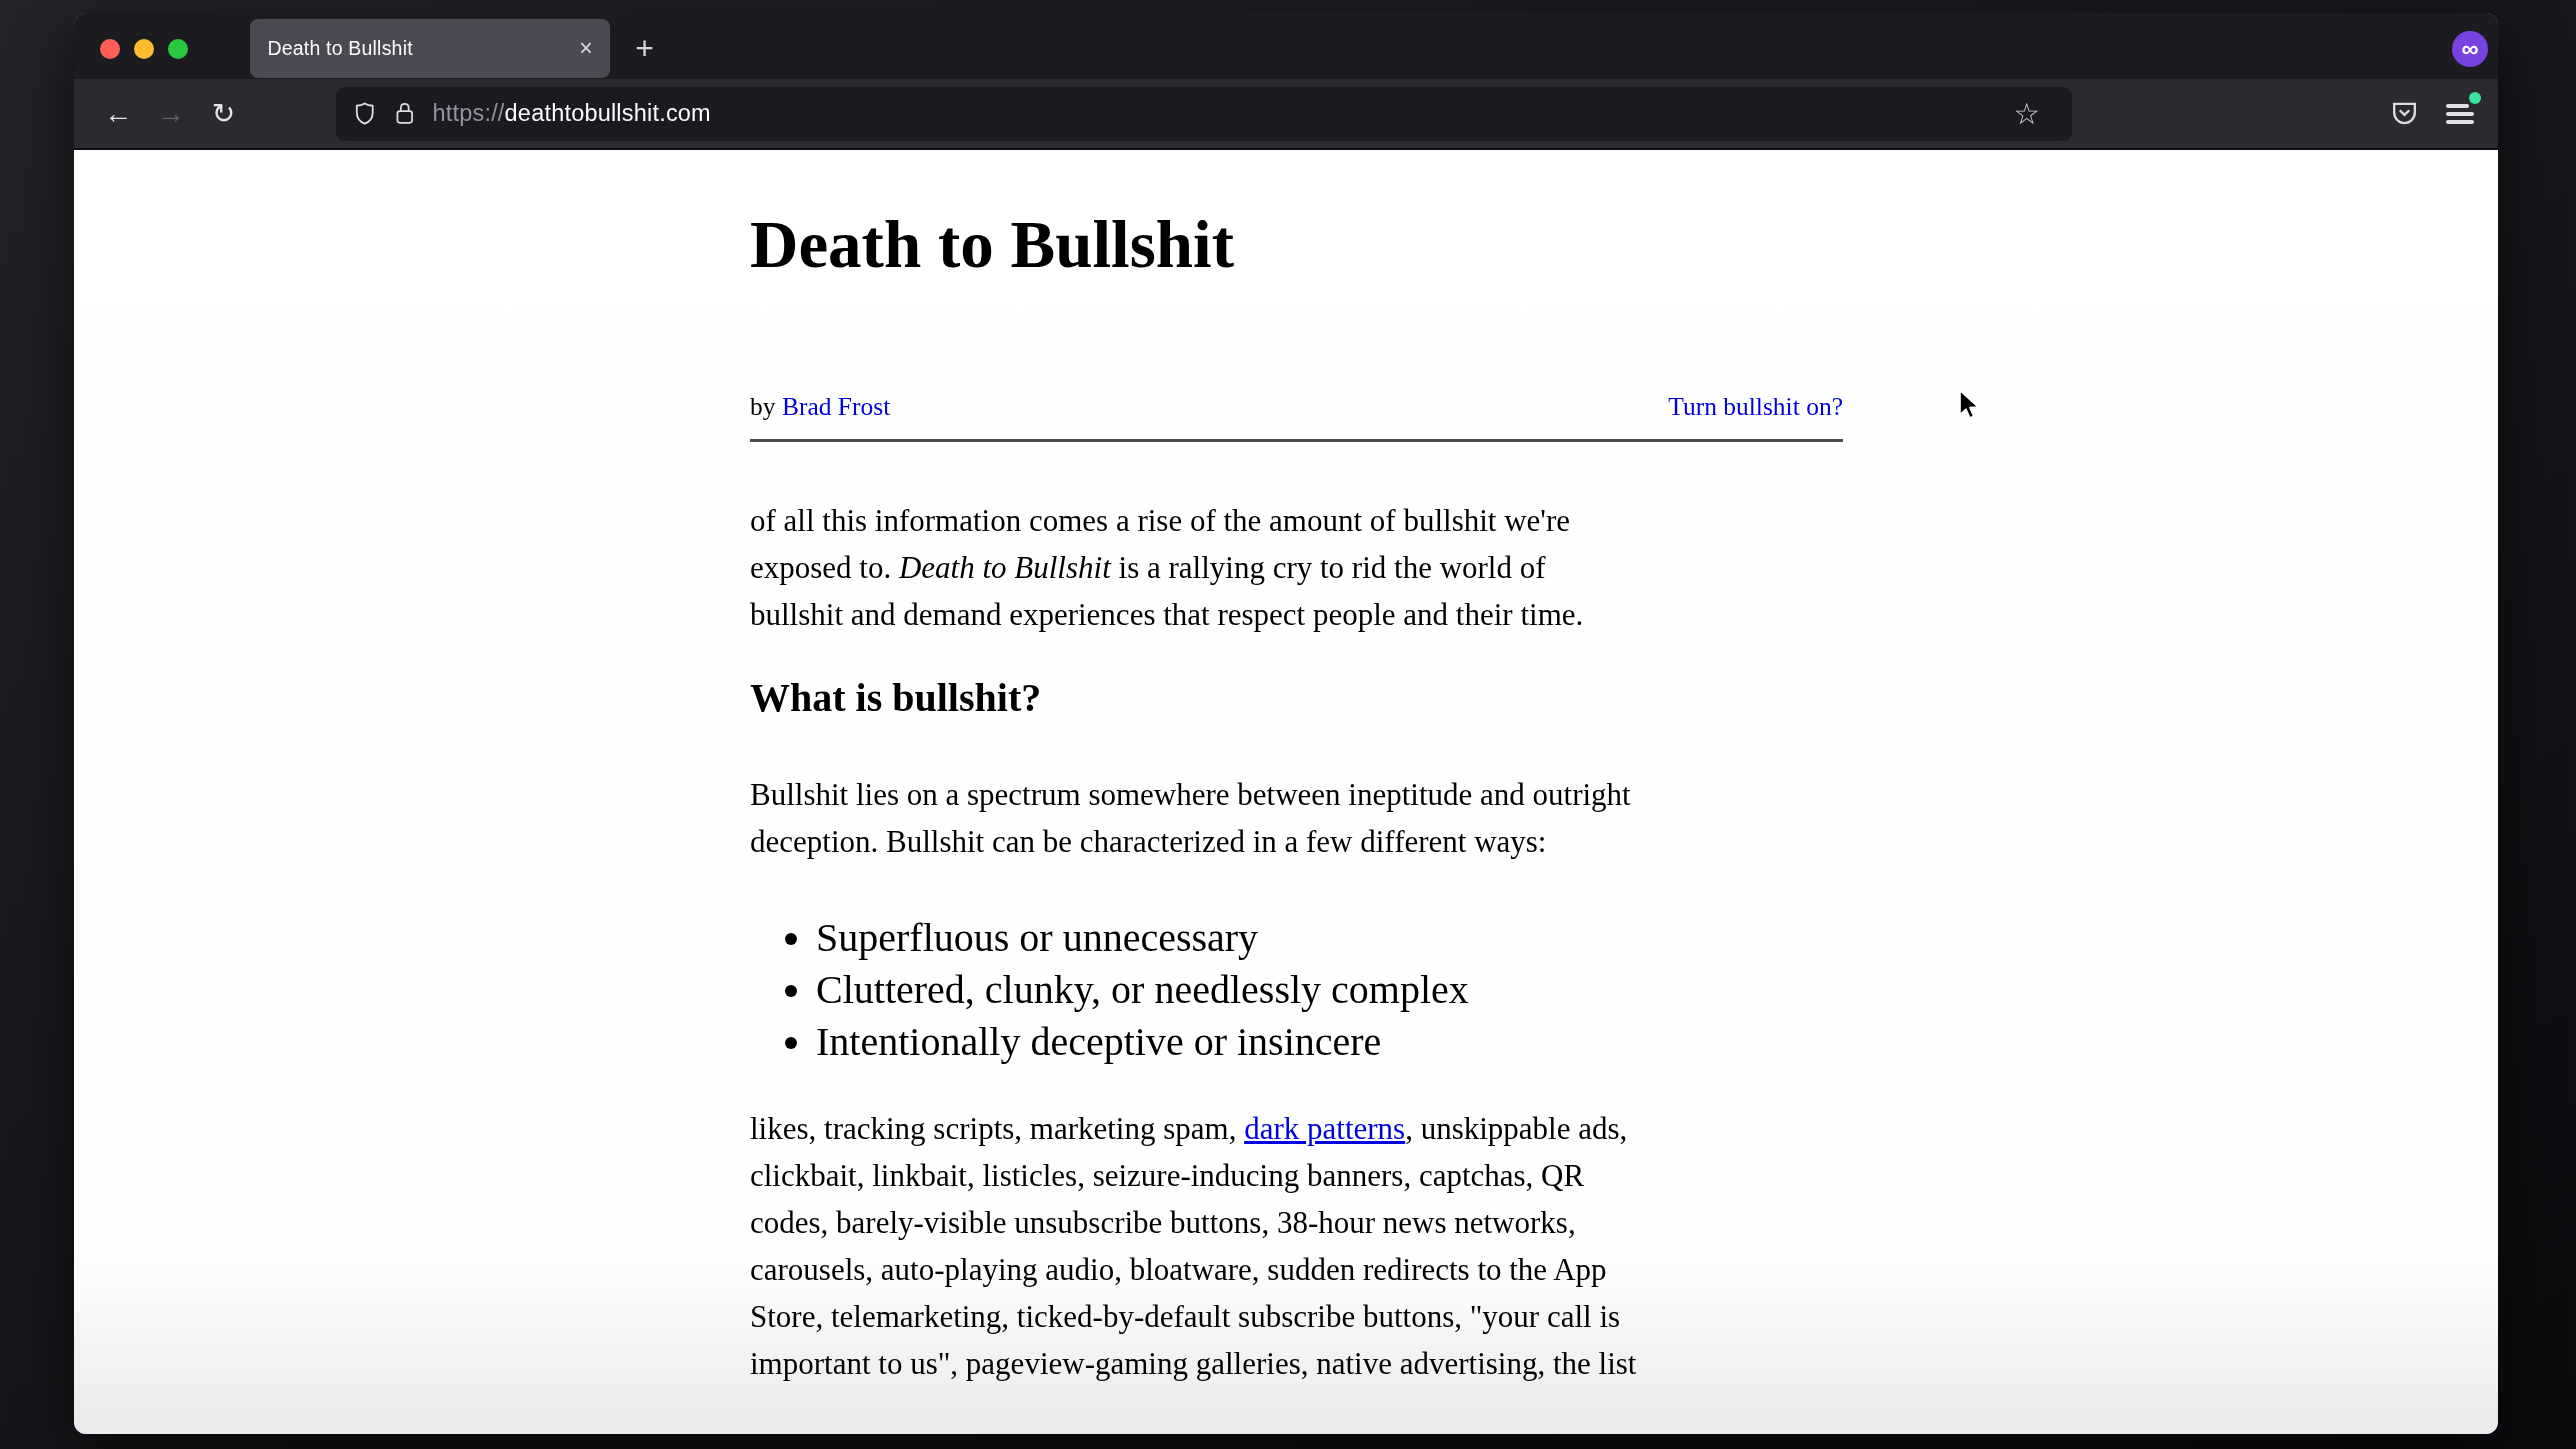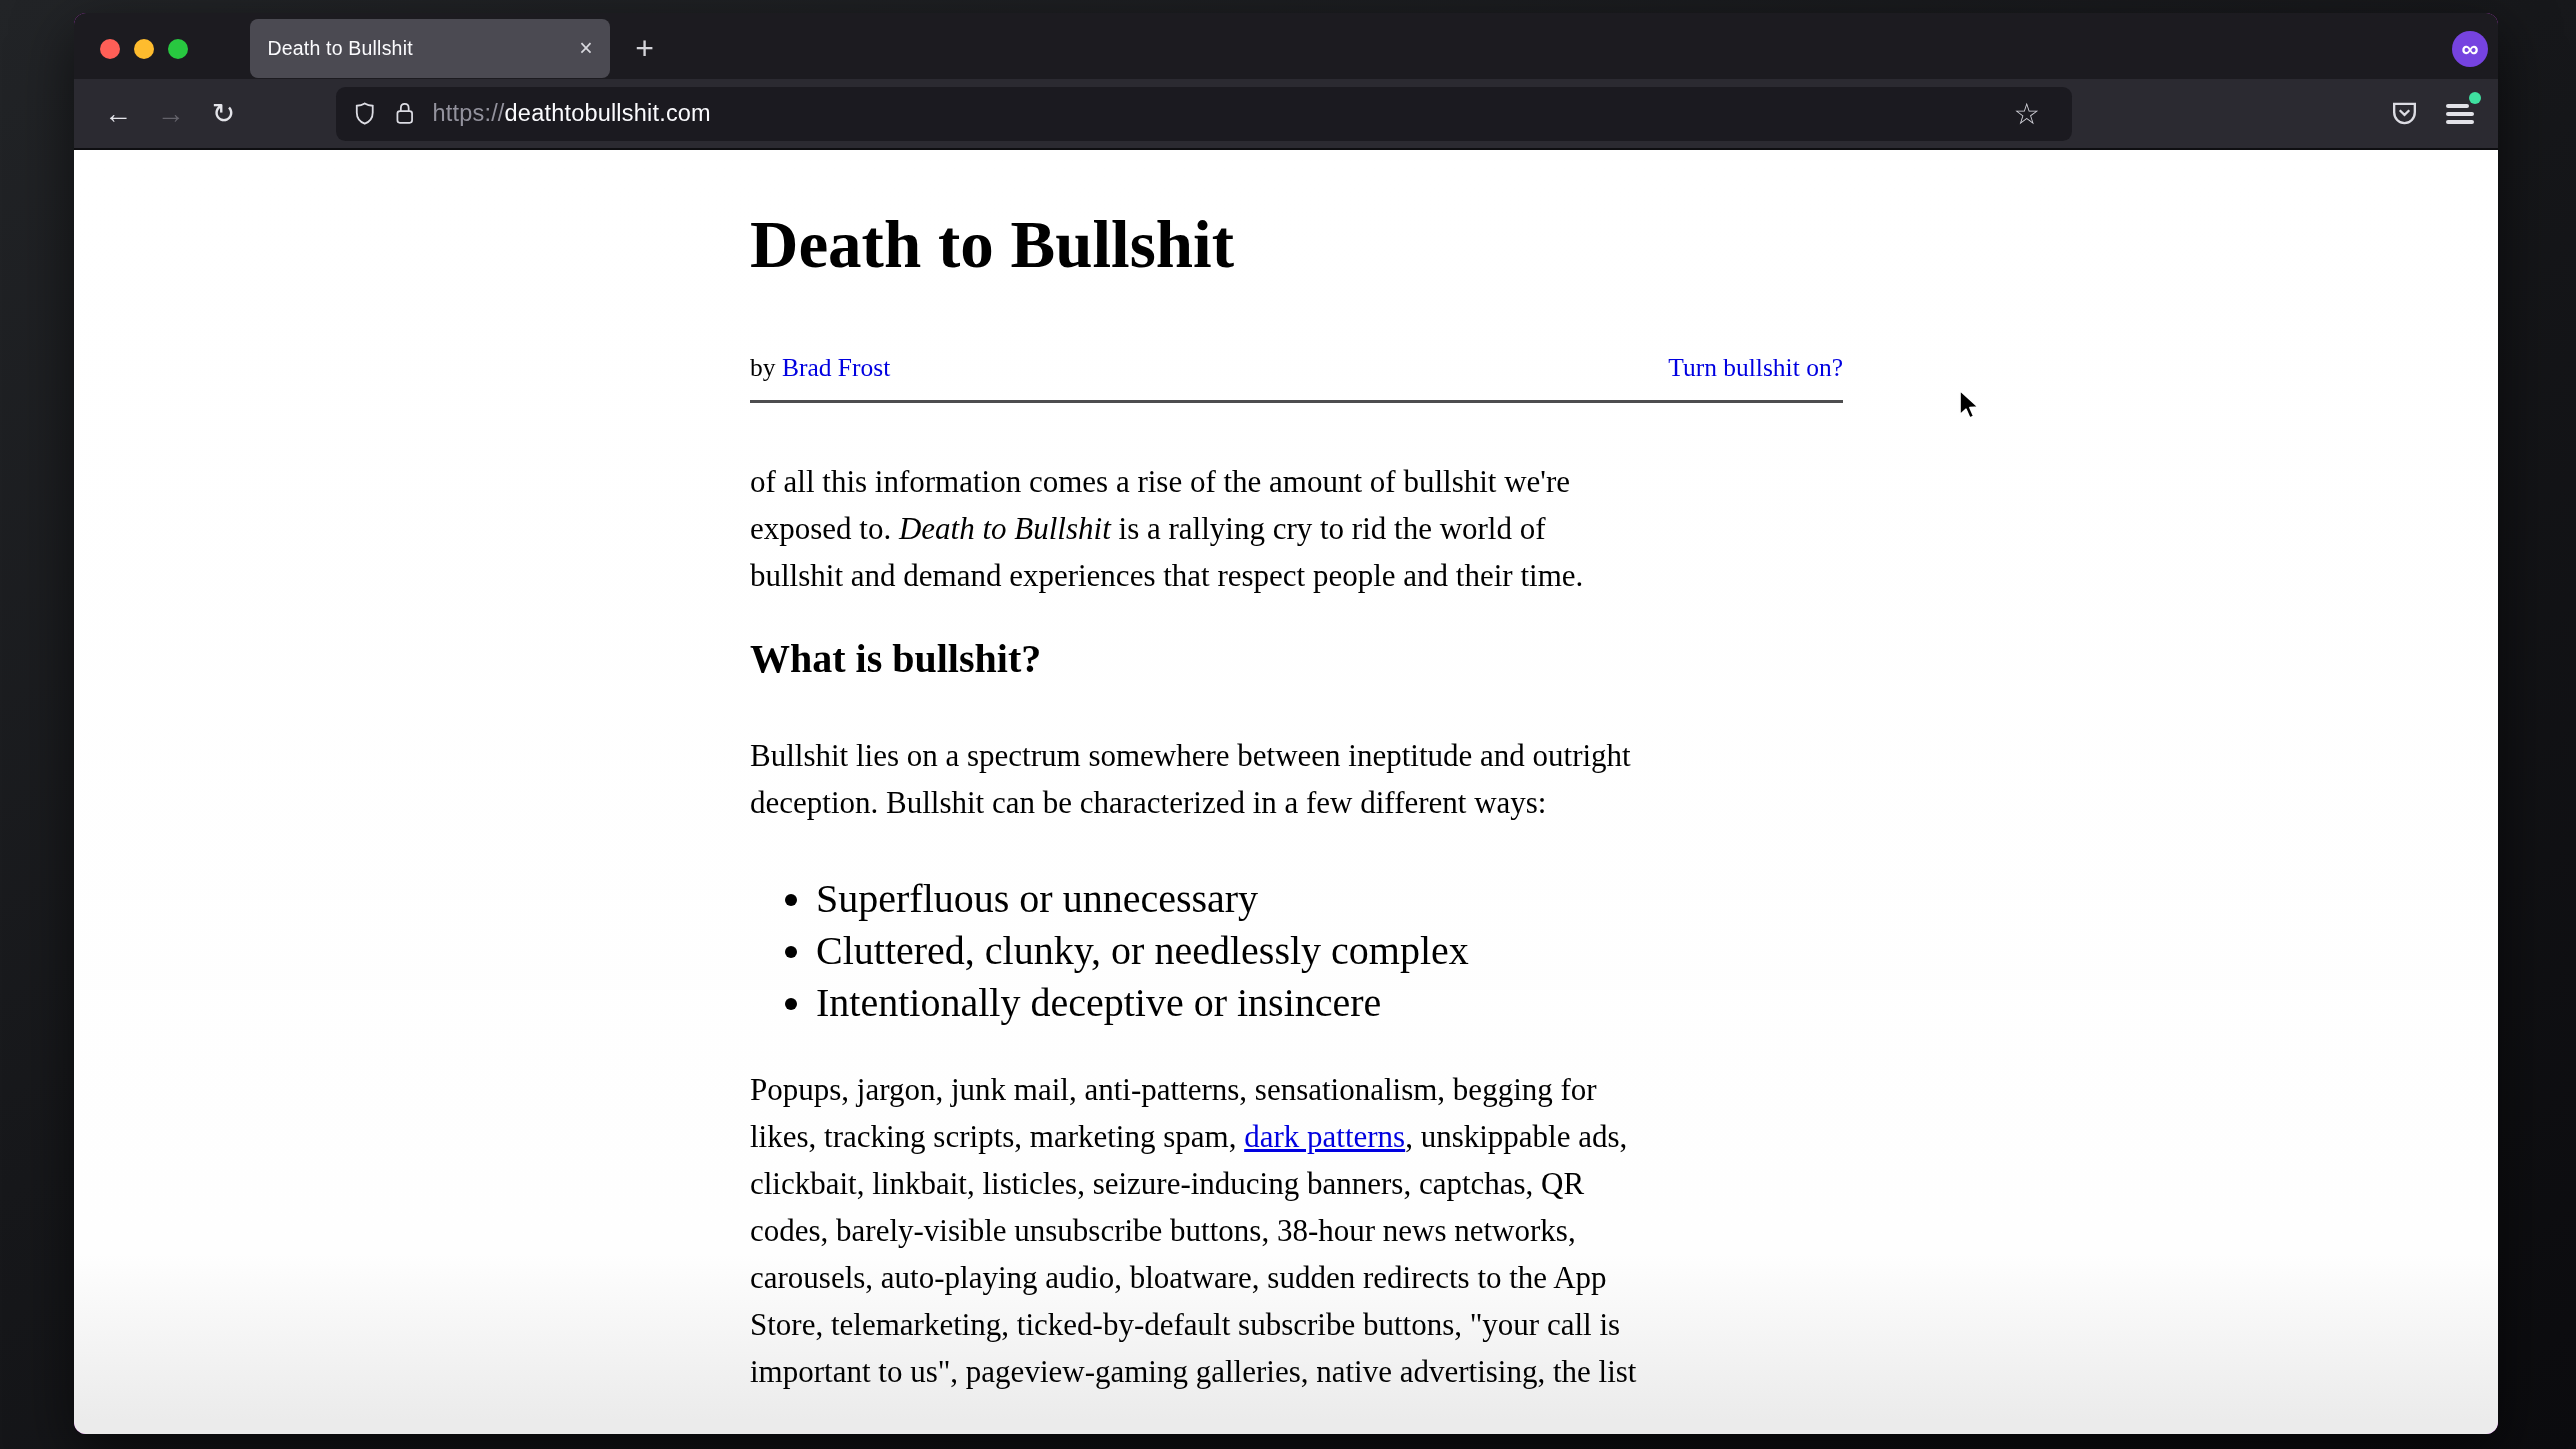--- a/index.html
+++ b/index.html
@@ -72,21 +72,21 @@
   }
   
   .content{
     flex:1 1 auto;overflow:hidden;color:#000;
     background:linear-gradient(180deg,#ffffff 0%,#fefefe 86%,#ebebeb 99%);
     font-family:"Liberation Serif",serif;
   }
   article{margin-left:676px;width:1093px;padding-top:57px;}
   h1{margin:0;font-size:67px;line-height:74px;font-weight:bold;}
   .byline-row{
-    margin-top:71px;display:flex;justify-content:space-between;align-items:flex-end;
+    margin-top:110px;display:flex;justify-content:space-between;align-items:flex-end;
     font-size:25.5px;line-height:32px;
   }
   .byline{white-space:pre;}
   a{color:#0000e0;text-decoration:none;cursor:pointer;}
   .rule{margin-top:16px;height:2.7px;background:#4d4d4f;}
   .para{font-size:31px;}
   .para .line{height:47px;line-height:47px;white-space:pre;}
   .para .i{font-style:italic;}
   .para .plink{color:#0000e0;text-decoration:underline;}
   .p1{margin-top:55px;}
@@ -179,21 +179,20 @@
           <div class="line"><span>deception. Bullshit can be characterized in a few different ways:</span></div>
         </div>
 
       <ul>
           <li>Superfluous or unnecessary</li>
           <li>Cluttered, clunky, or needlessly complex</li>
           <li>Intentionally deceptive or insincere</li>
         </ul>
 
       <div class="para p3">
-          <div class="line"><span>Popups, jargon, junk mail, anti-patterns, sensationalism, begging for</span></div>
           <div class="line"><span>likes, tracking scripts, marketing spam, </span><span class="plink">dark patterns</span><span>, unskippable ads,</span></div>
           <div class="line"><span>clickbait, linkbait, listicles, seizure-inducing banners, captchas, QR</span></div>
           <div class="line"><span>codes, barely-visible unsubscribe buttons, 38-hour news networks,</span></div>
           <div class="line"><span>carousels, auto-playing audio, bloatware, sudden redirects to the App</span></div>
           <div class="line"><span>Store, telemarketing, ticked-by-default subscribe buttons, "your call is</span></div>
           <div class="line"><span>important to us", pageview-gaming galleries, native advertising, the list</span></div>
         </div>
     </article>
   </div>
 </div>

